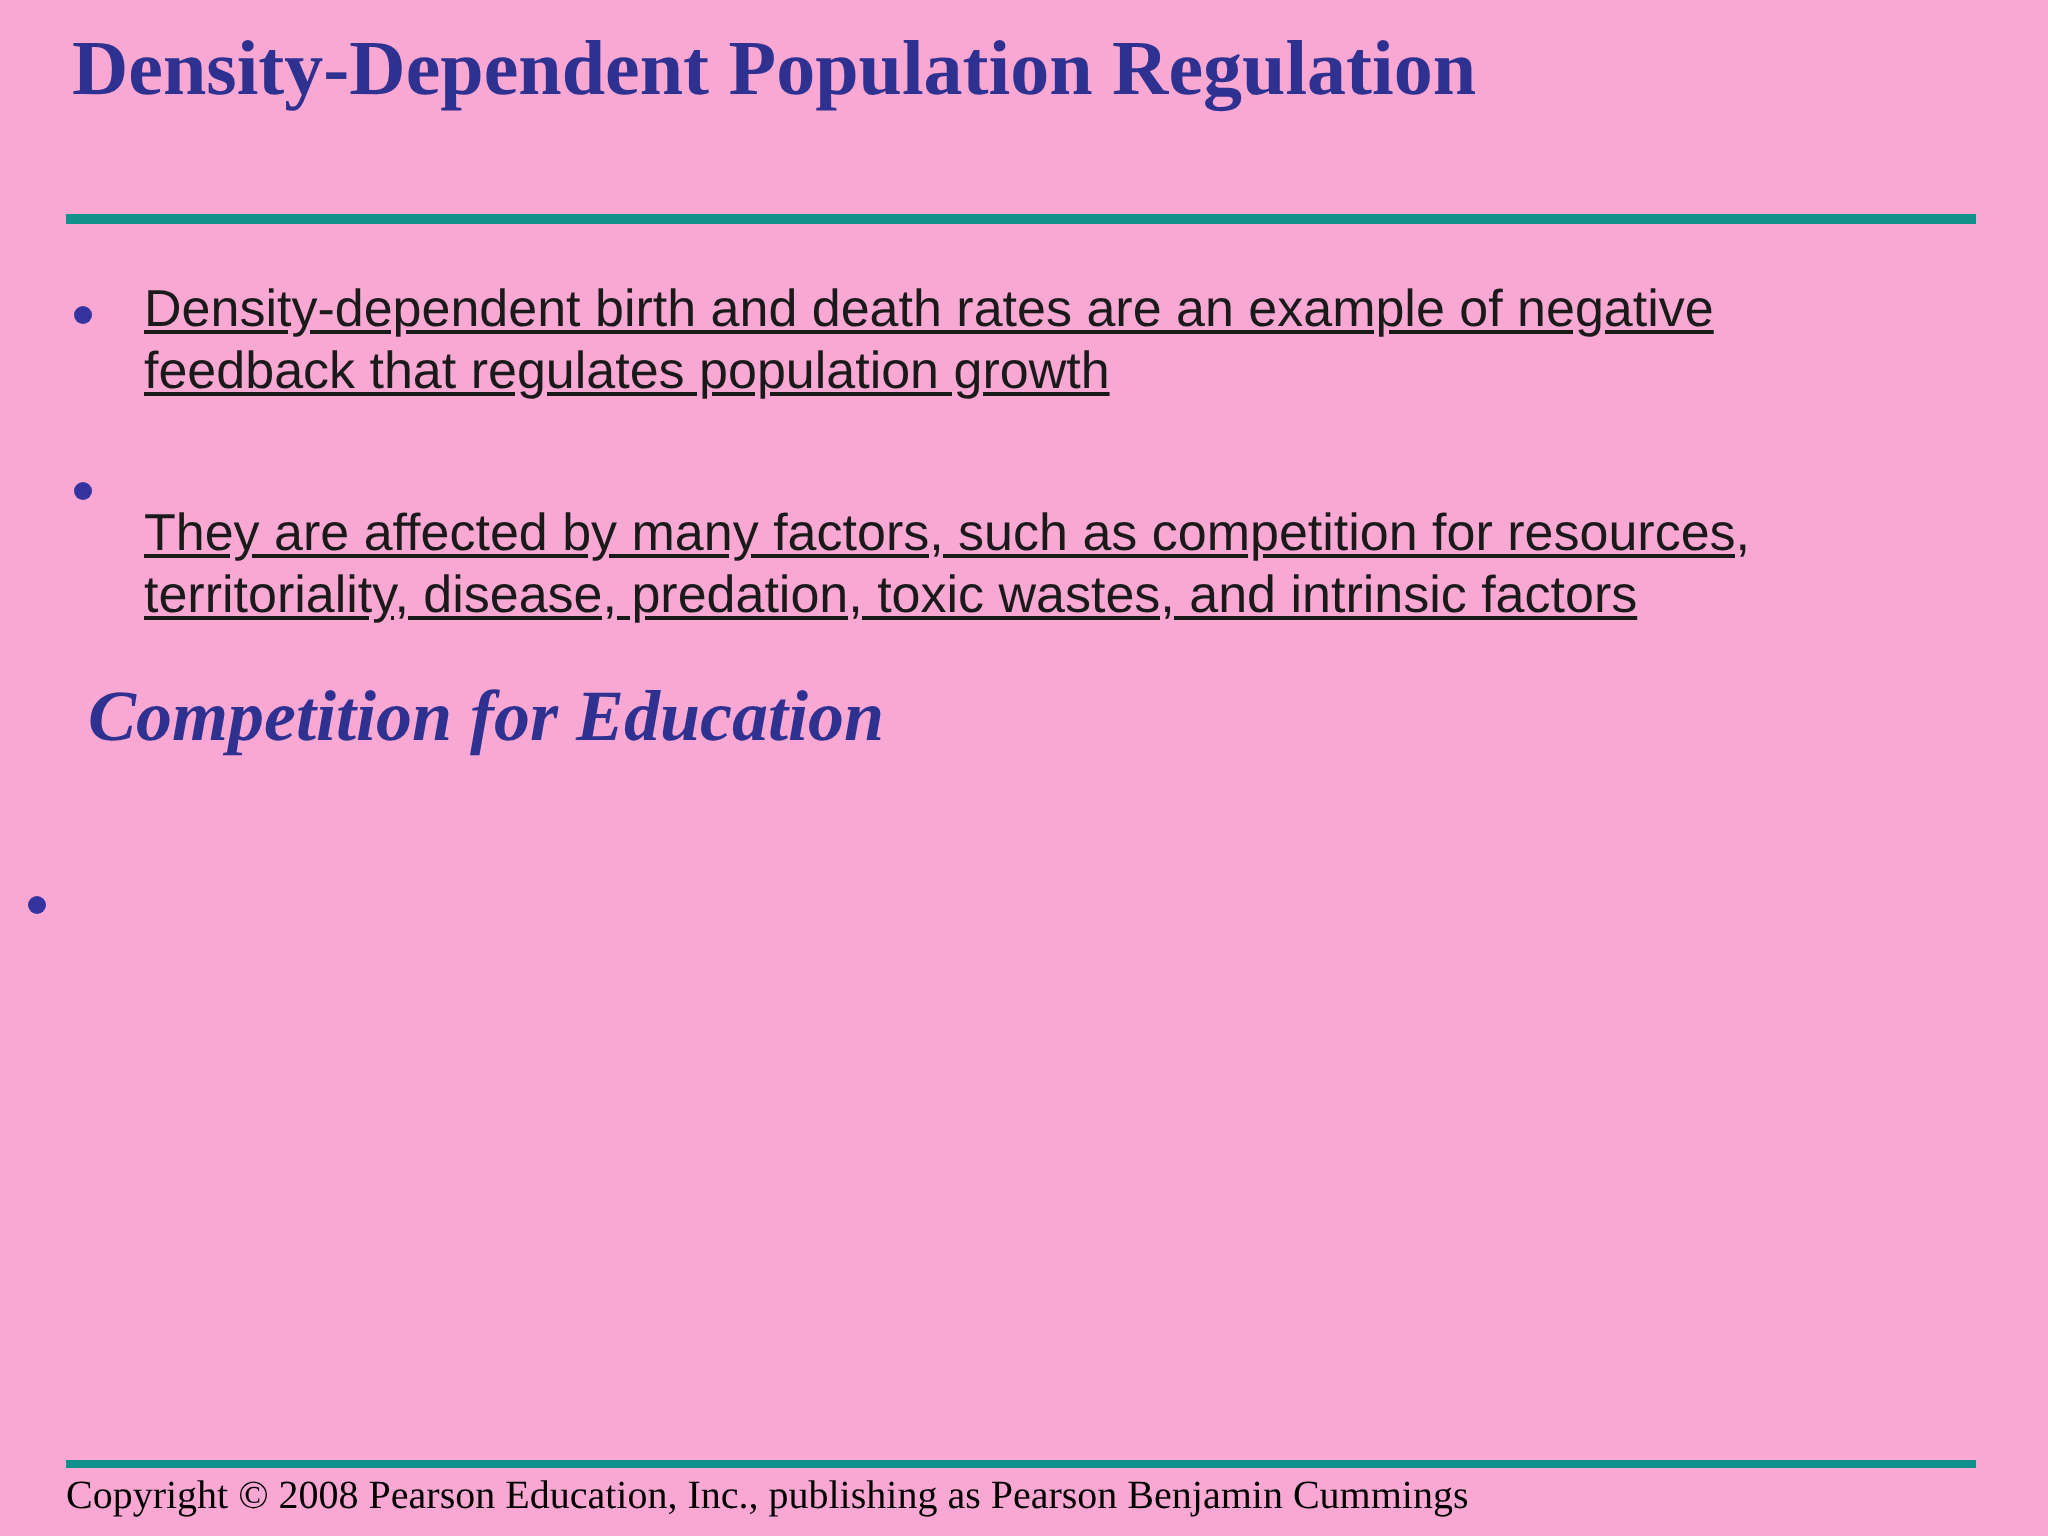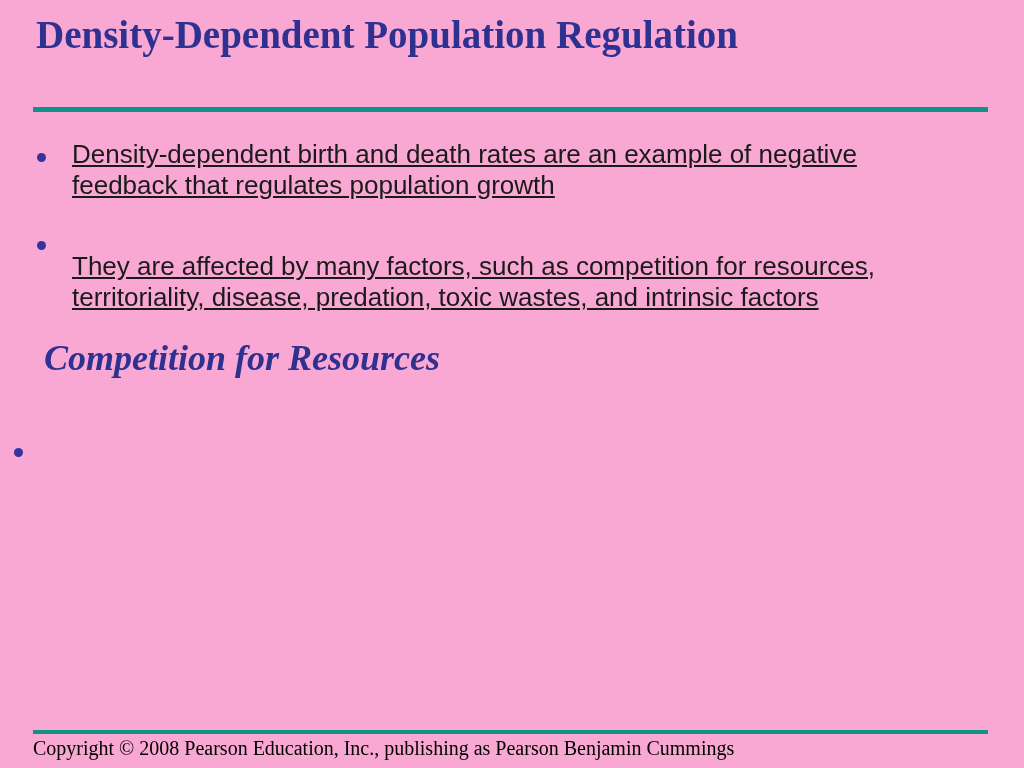--- a/index.html
+++ b/index.html
@@ -96,21 +96,21 @@
   <div class="rule rule-top"></div>
 
   <span class="bullet-dot dot-1"></span>
   <p class="bullet-text text-1">Density-dependent birth and death rates are an example of negative
 feedback that regulates population growth</p>
 
   <span class="bullet-dot dot-2"></span>
   <p class="bullet-text text-2">They are affected by many factors, such as competition for resources,
 territoriality, disease, predation, toxic wastes, and intrinsic factors</p>
 
-  <h2 class="sub-heading">Competition for Resources</h2>
+  <h2 class="sub-heading">Competition for Education</h2>
 
   <span class="bullet-dot dot-3"></span>
 
   <div class="rule rule-bottom"></div>
 
   <p class="footer-text">Copyright © 2008 Pearson Education, Inc., publishing as Pearson Benjamin Cummings</p>
 
 </div>
 
 </body></html>

